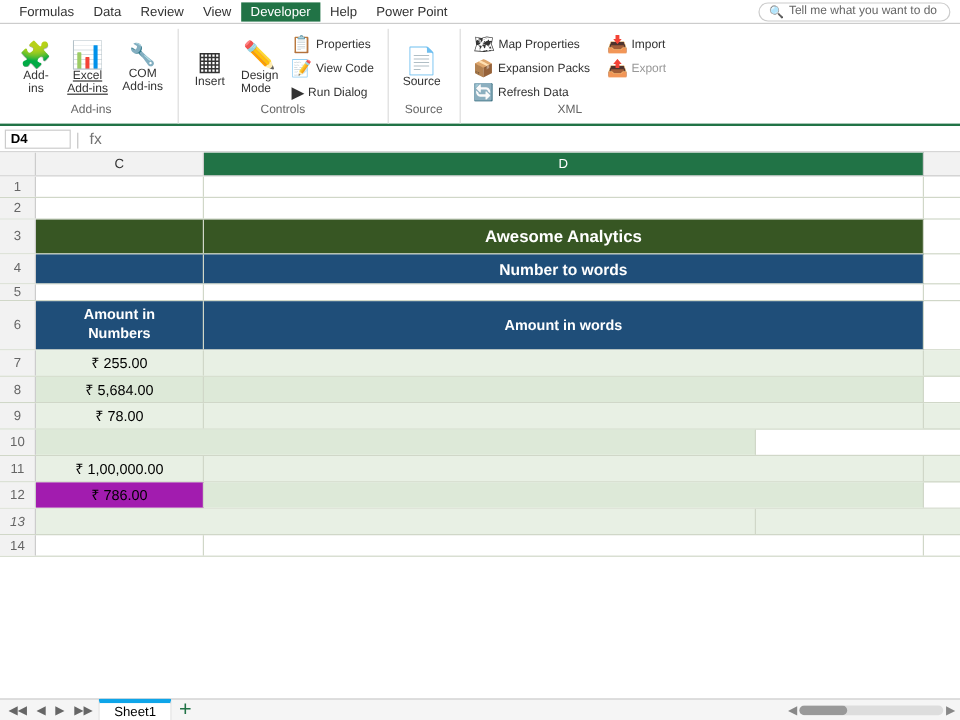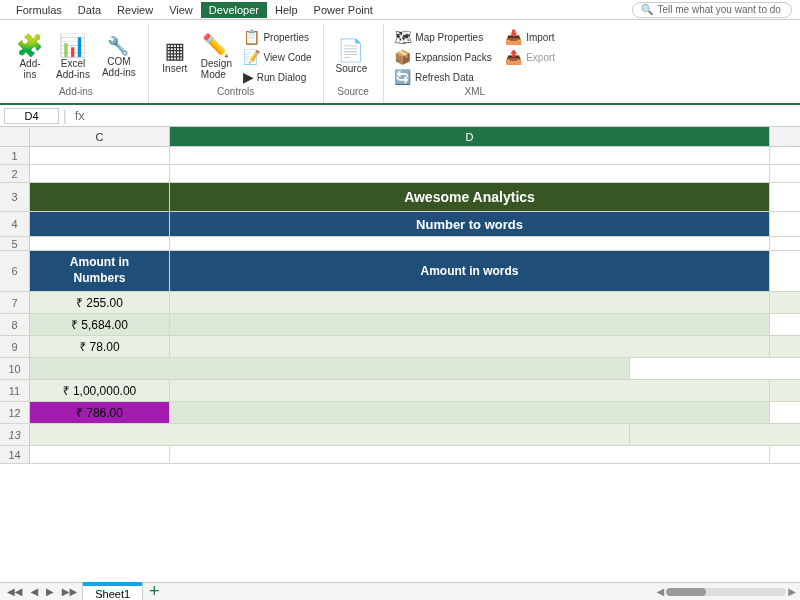--- a/index.html
+++ b/index.html
@@ -108,21 +108,21 @@
       border-bottom: 1px solid #ccc;
       background: #fff;
       padding: 0 4px;
       gap: 4px;
     }
     .name-box {
       width: 55px;
       border: 1px solid #ccc;
       font-size: 11px;
       padding: 1px 4px;
-      text-align: center;
+      font-weight: bold;
     }
     .formula-divider { color: #ccc; font-size: 14px; }
     .formula-input {
       flex: 1;
       border: none;
       font-size: 12px;
       outline: none;
     }
 
     
@@ -281,21 +281,21 @@
 <div class="ribbon">
 
   <div class="ribbon-group">
     <div class="ribbon-buttons">
       <div class="ribbon-btn">
         <div class="icon">🧩</div>
         <div style="text-align:center;font-size:10px;">Add-<br>ins</div>
       </div>
       <div class="ribbon-btn">
         <div class="icon">📊</div>
-        <div style="text-align:center;font-size:10px;">Excel<br>Add-ins</div>
+        <div style="text-align:center;font-size:10px;text-decoration:underline;">Excel<br>Add-ins</div>
       </div>
       <div class="ribbon-btn">
         <div class="icon" style="font-size:18px;">🔧</div>
         <div style="text-align:center;font-size:10px;">COM<br>Add-ins</div>
       </div>
     </div>
     <div class="ribbon-group-label">Add-ins</div>
   </div>
 
   <div class="ribbon-group">

